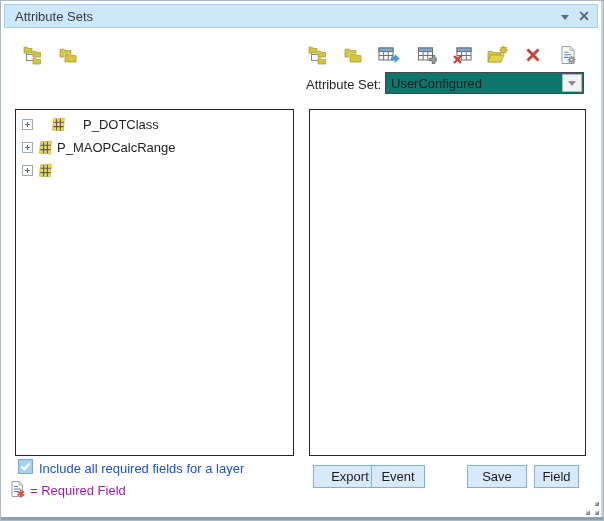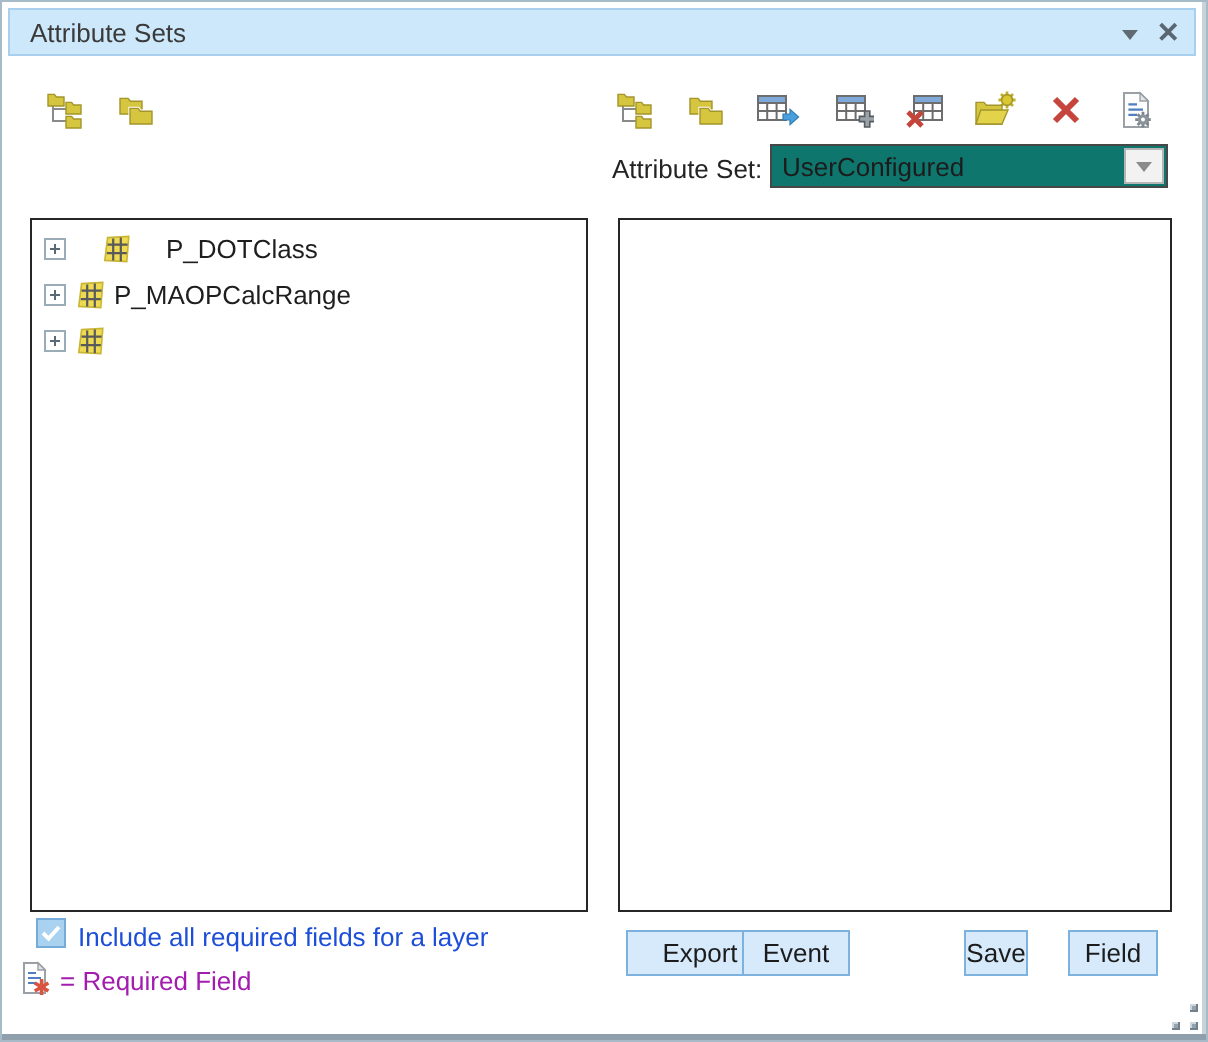--- a/index.html
+++ b/index.html
@@ -48,21 +48,21 @@
   .req-label{position:absolute;left:29px;top:482px;font-size:13px;color:#a21caf;}
 
   .btn{
     position:absolute;top:464px;height:23px;box-sizing:border-box;
     background:#d6eafc;border:1px solid #7db1de;color:#1c1c1c;
     font-size:13px;font-family:inherit;display:flex;align-items:center;justify-content:center;
     padding:0;cursor:default;
   }
   .btn-export{left:312px;width:74px;}
   .btn-import{left:370px;width:54px;}
-  .btn-save{left:481px;width:32px;}
+  .btn-save{left:466px;width:60px;}
   .btn-close{left:533px;width:45px;}
 
   
   .grip{position:absolute;right:4px;bottom:5px;width:13px;height:13px;}
   .grip .d{position:absolute;width:4px;height:4px;background:#93a2ac;box-shadow:inset -1px -1px 0 #71808a,inset 1px 1px 0 #cdd6dc;}
   .grip .d1{right:0;top:0;}
   .grip .d2{left:0;bottom:0;}
   .grip .d3{right:0;bottom:0;}
 </style>
 </head>

